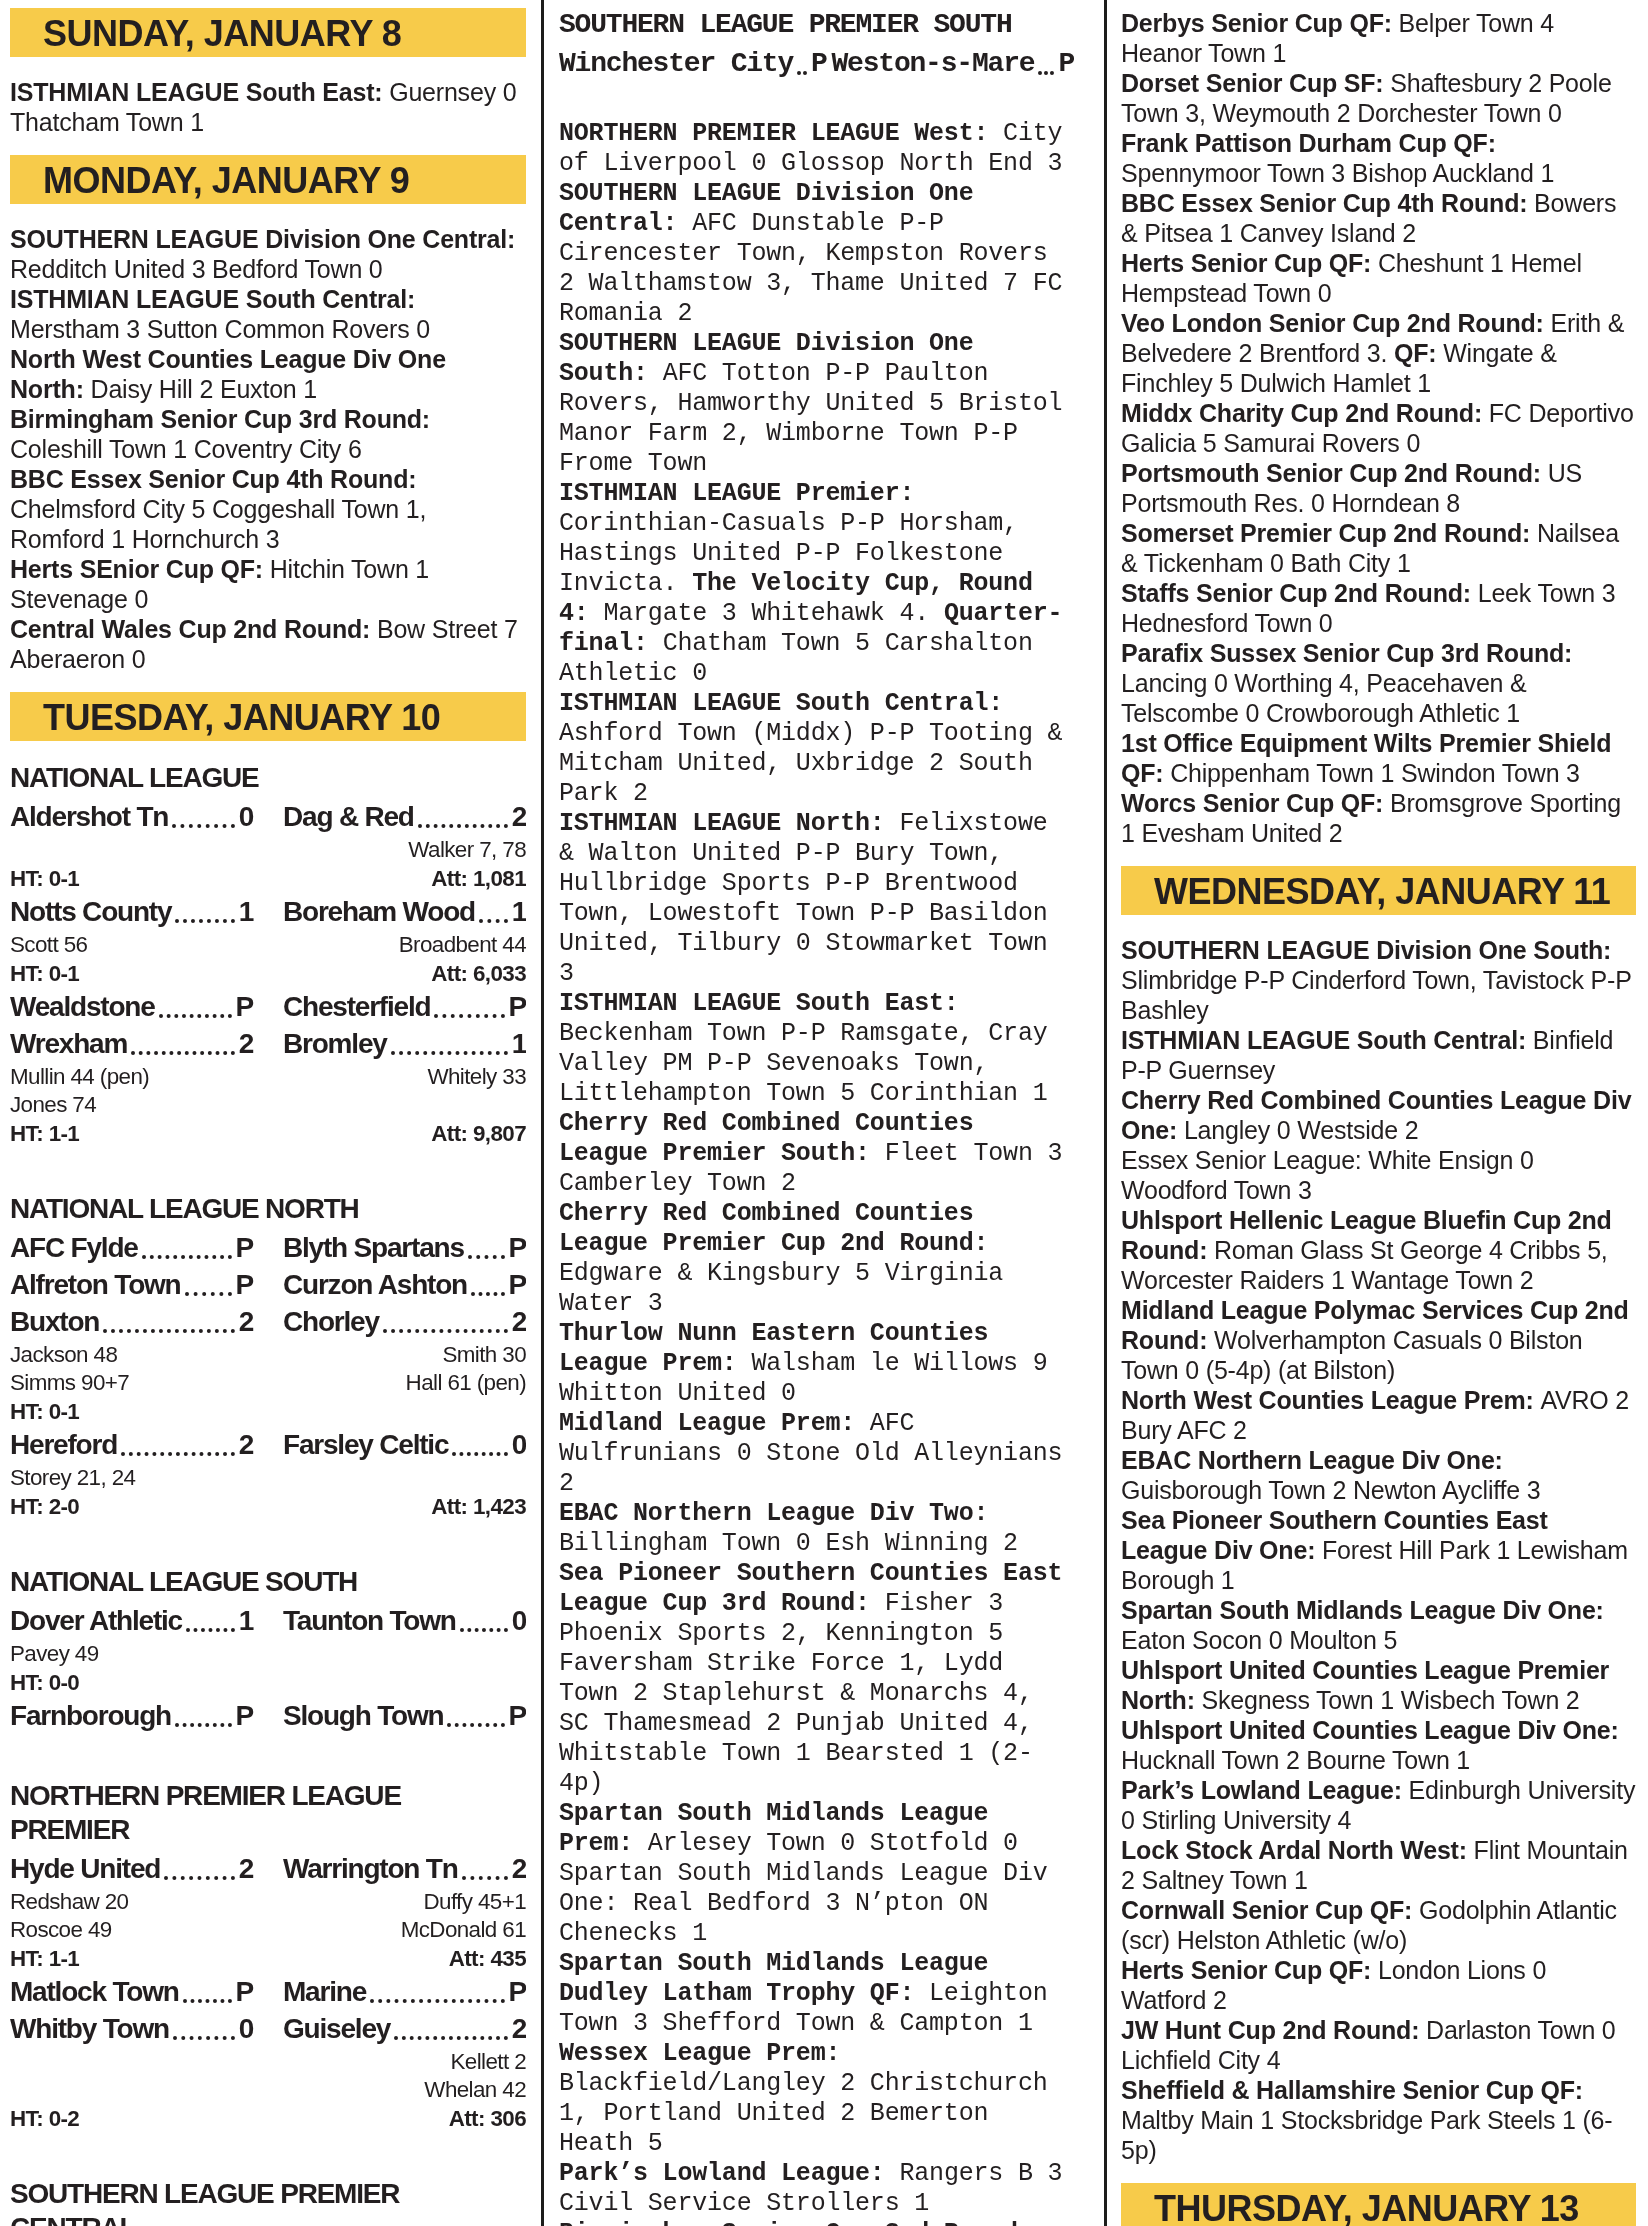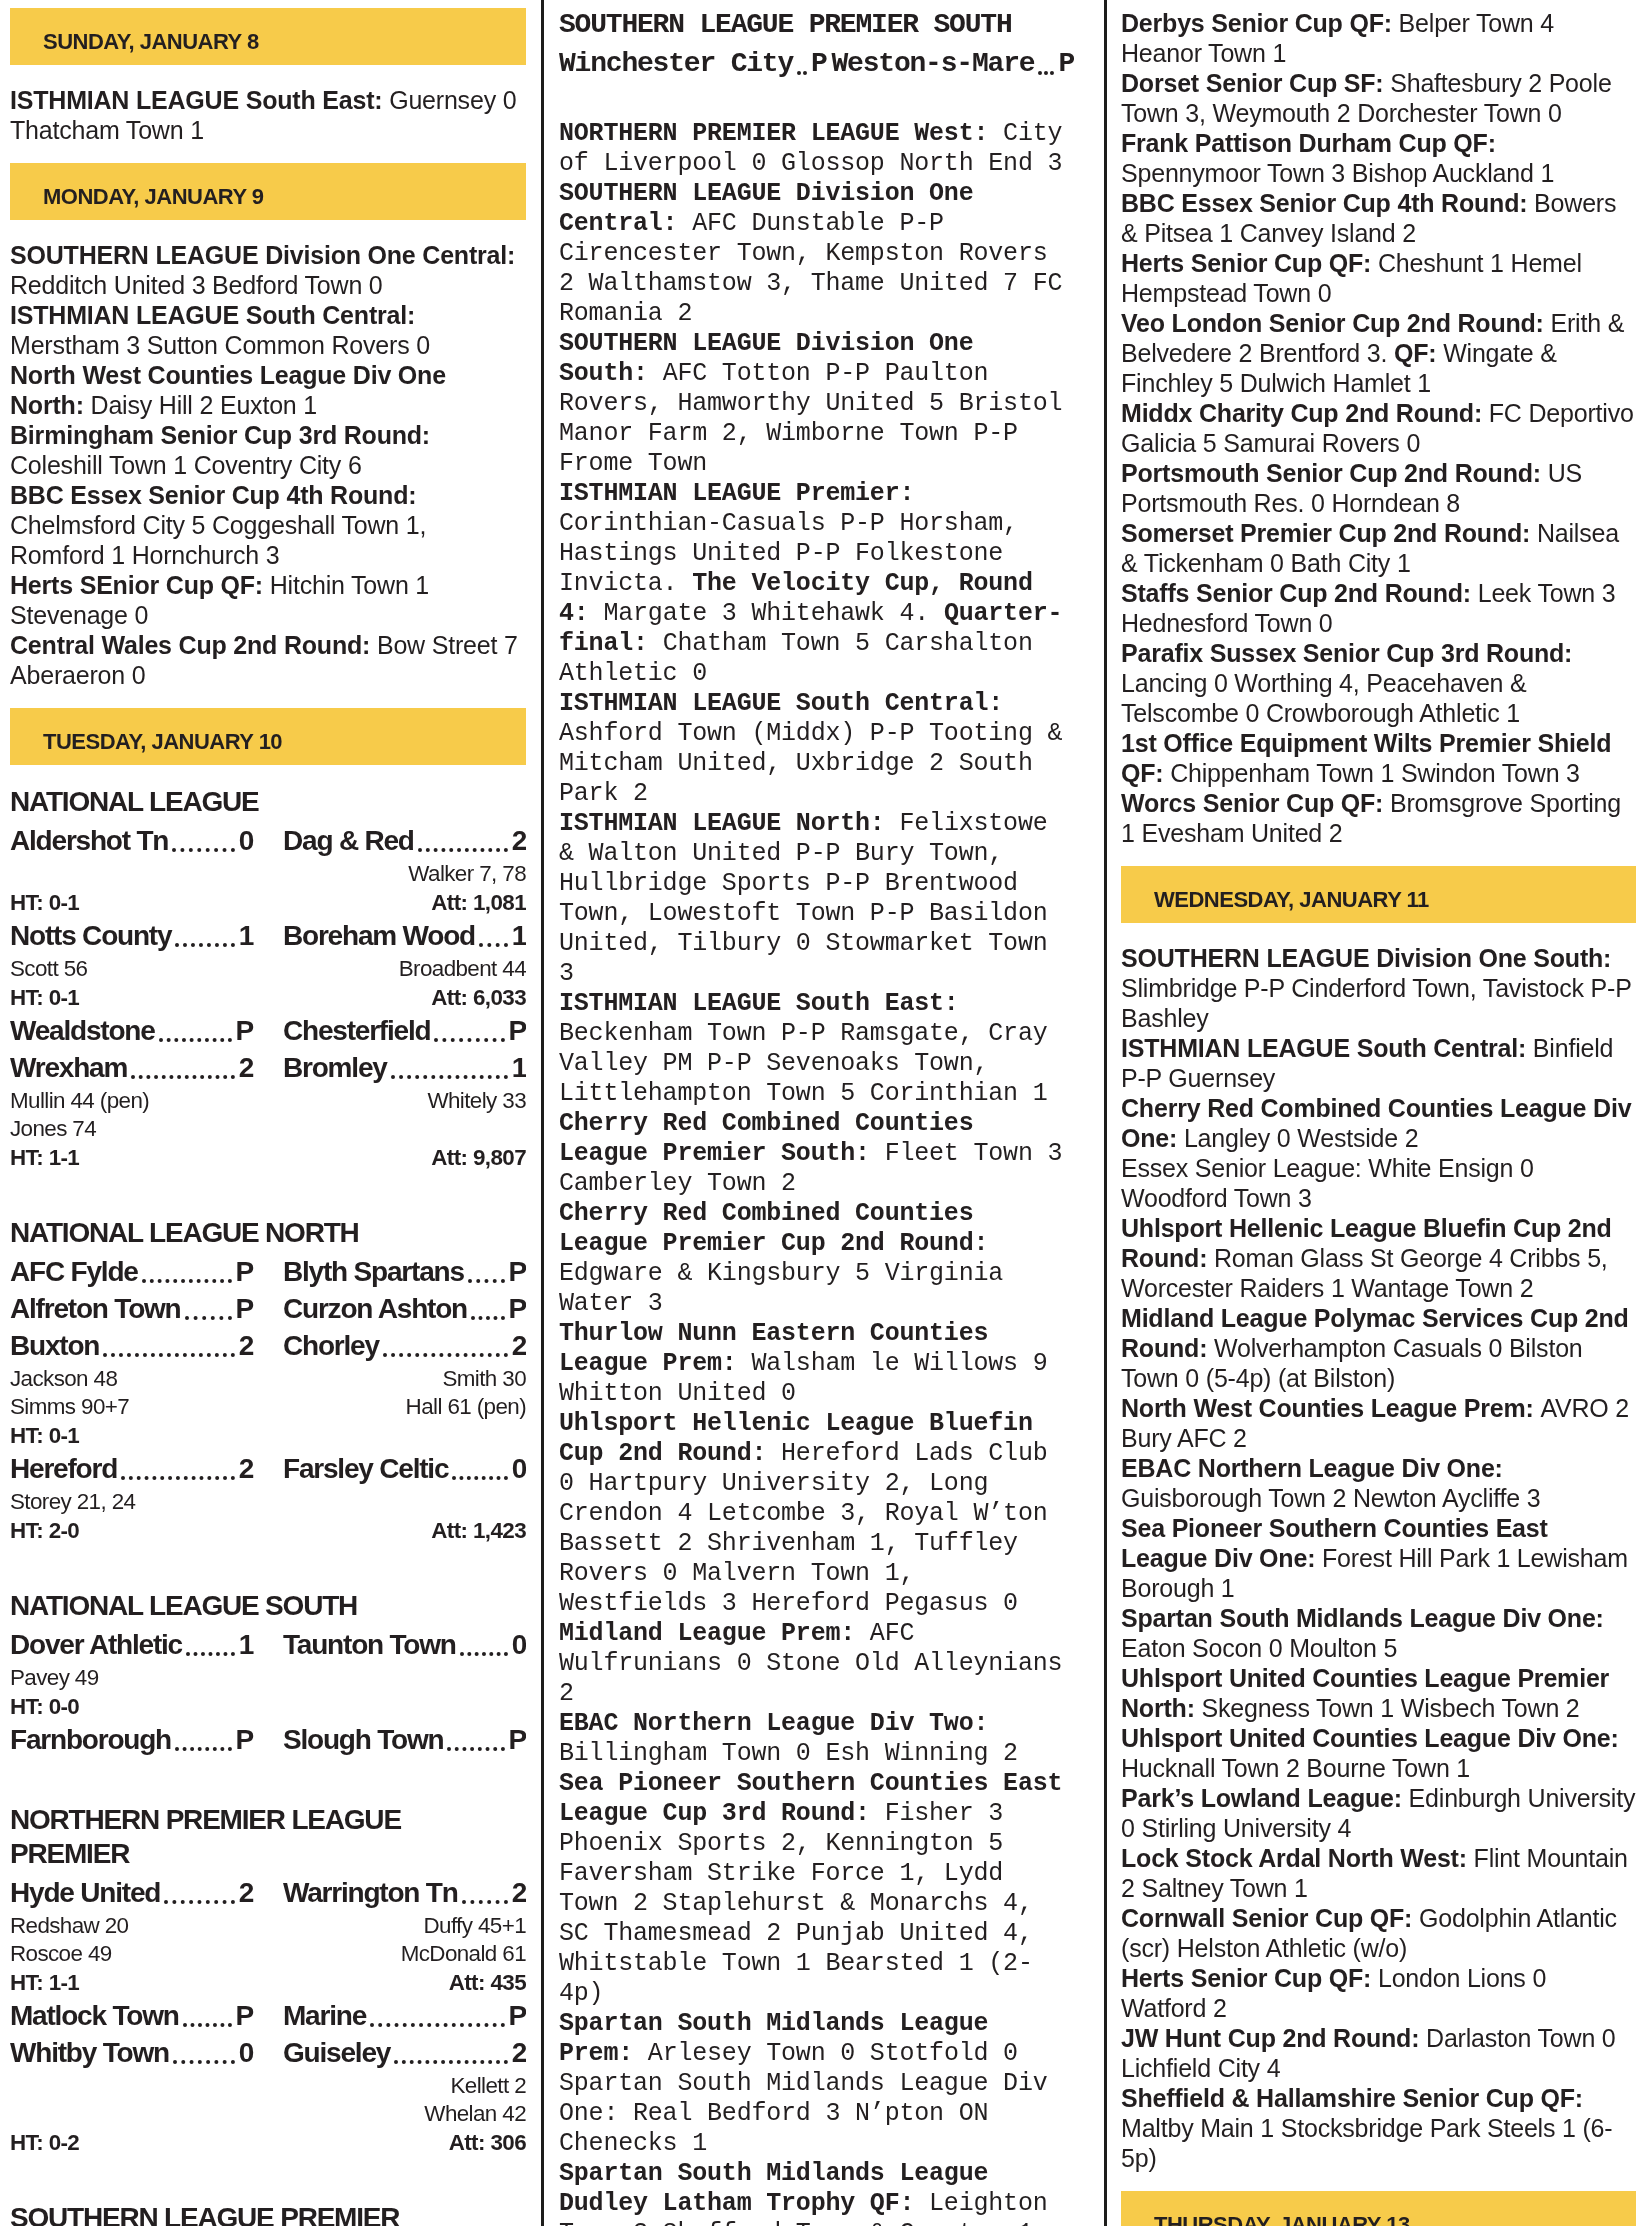--- a/index.html
+++ b/index.html
@@ -6,22 +6,22 @@
   .page{position:relative;width:1649px;height:2227px;background:#ffffff;overflow:hidden;
         font-family:"Liberation Sans","DejaVu Sans",sans-serif;color:#231f20;}
   .col{position:absolute;top:0;height:2227px;overflow:hidden;box-sizing:border-box;padding-top:8px;}
   .col-1{left:10px;width:516px;}
   .col-2{left:559px;width:515px;font-family:Liberation Mono, monospace;}
   .col-3{left:1121px;width:515px;}
   .vrule{position:absolute;top:0;bottom:0;width:3px;background:#1d1d1b;}
   .vrule-1{left:541px;}
   .vrule-2{left:1104px;}
 
-  .day{background:#F7CB4A;font-weight:700;font-size:22px;letter-spacing:-0.5px;
-       padding:17px 8px 6px 33px;margin:18px 0 20px;line-height:34px;}
+  .day{background:#F7CB4A;font-weight:700;font-size:36px;letter-spacing:-0.5px;
+       padding:9px 8px 6px 33px;margin:18px 0 20px;line-height:34px;}
   .col-1 .day:first-child{margin-top:0;}
 
   .para{margin:0;font-size:25px;line-height:30px;letter-spacing:-0.2px;}
   .bseg{font-weight:700;}
   .rseg{font-weight:400;}
 
   .lhead{font-weight:700;font-size:28px;line-height:34px;letter-spacing:-1.2px;margin:0 0 4px 0;}
 
   .match{display:flex;gap:30px;font-weight:700;font-size:28px;letter-spacing:-1.2px;
          line-height:36px;margin:1px 0;}
@@ -330,21 +330,20 @@
       <p class="para"><span class="bseg">NORTHERN PREMIER LEAGUE West: </span><span class="rseg">City of Liverpool 0 Glossop North End 3</span></p>
       <p class="para"><span class="bseg">SOUTHERN LEAGUE Division One Central: </span><span class="rseg">AFC Dunstable P-P Cirencester Town, Kempston Rovers 2 Walthamstow 3, Thame United 7 FC Romania 2</span></p>
       <p class="para"><span class="bseg">SOUTHERN LEAGUE Division One South: </span><span class="rseg">AFC Totton P-P Paulton Rovers, Hamworthy United 5 Bristol Manor Farm 2, Wimborne Town P-P Frome Town</span></p>
       <p class="para"><span class="bseg">ISTHMIAN LEAGUE Premier: </span><span class="rseg">Corinthian-Casuals P-P Horsham, Hastings United P-P Folkestone Invicta. </span><span class="bseg">The Velocity Cup, Round 4: </span><span class="rseg">Margate 3 Whitehawk 4. </span><span class="bseg">Quarter-final: </span><span class="rseg">Chatham Town 5 Carshalton Athletic 0</span></p>
       <p class="para"><span class="bseg">ISTHMIAN LEAGUE South Central: </span><span class="rseg">Ashford Town (Middx) P-P Tooting &amp; Mitcham United, Uxbridge 2 South Park 2</span></p>
       <p class="para"><span class="bseg">ISTHMIAN LEAGUE North: </span><span class="rseg">Felixstowe &amp; Walton United P-P Bury Town, Hullbridge Sports P-P Brentwood Town, Lowestoft Town P-P Basildon United, Tilbury 0 Stowmarket Town 3</span></p>
       <p class="para"><span class="bseg">ISTHMIAN LEAGUE South East: </span><span class="rseg">Beckenham Town P-P Ramsgate, Cray Valley PM P-P Sevenoaks Town, Littlehampton Town 5 Corinthian 1</span></p>
       <p class="para"><span class="bseg">Cherry Red Combined Counties League Premier South: </span><span class="rseg">Fleet Town 3 Camberley Town 2</span></p>
       <p class="para"><span class="bseg">Cherry Red Combined Counties League Premier Cup 2nd Round: </span><span class="rseg">Edgware &amp; Kingsbury 5 Virginia Water 3</span></p>
       <p class="para"><span class="bseg">Thurlow Nunn Eastern Counties League Prem: </span><span class="rseg">Walsham le Willows 9 Whitton United 0</span></p>
-      <p class="para"><span class="bseg">Uhlsport Hellenic League Bluefin Cup 2nd Round: </span><span class="rseg">Hereford Lads Club 0 Hartpury University 2, Long Crendon 4 Letcombe 3, Royal W’ton Bassett 2 Shrivenham 1, Tuffley Rovers 0 Malvern Town 1, Westfields 3 Hereford Pegasus 0</span></p>
       <p class="para"><span class="bseg">Midland League Prem: </span><span class="rseg">AFC Wulfrunians 0 Stone Old Alleynians 2</span></p>
       <p class="para"><span class="bseg">EBAC Northern League Div Two: </span><span class="rseg">Billingham Town 0 Esh Winning 2</span></p>
       <p class="para"><span class="bseg">Sea Pioneer Southern Counties East League Cup 3rd Round: </span><span class="rseg">Fisher 3 Phoenix Sports 2, Kennington 5 Faversham Strike Force 1, Lydd Town 2 Staplehurst &amp; Monarchs 4, SC Thamesmead 2 Punjab United 4, Whitstable Town 1 Bearsted 1 (2-4p)</span></p>
       <p class="para"><span class="bseg">Spartan South Midlands League Prem: </span><span class="rseg">Arlesey Town 0 Stotfold 0</span></p>
       <p class="para"><span class="rseg">Spartan South Midlands League Div One: Real Bedford 3 N’pton ON Chenecks 1</span></p>
       <p class="para"><span class="bseg">Spartan South Midlands League Dudley Latham Trophy QF: </span><span class="rseg">Leighton Town 3 Shefford Town &amp; Campton 1</span></p>
       <p class="para"><span class="bseg">Wessex League Prem: </span><span class="rseg">Blackfield/Langley 2 Christchurch 1, Portland United 2 Bemerton Heath 5</span></p>
       <p class="para"><span class="bseg">Park’s Lowland League: </span><span class="rseg">Rangers B 3 Civil Service Strollers 1</span></p>
       <p class="para"><span class="bseg">Birmingham Senior Cup 3rd Round: </span><span class="rseg">Boldmere St Michaels 2 Alvechurch 2 (4-5p), Sutton Coldfield Town 0 Wolverhampton Wanderers 2</span></p>
     </div>

